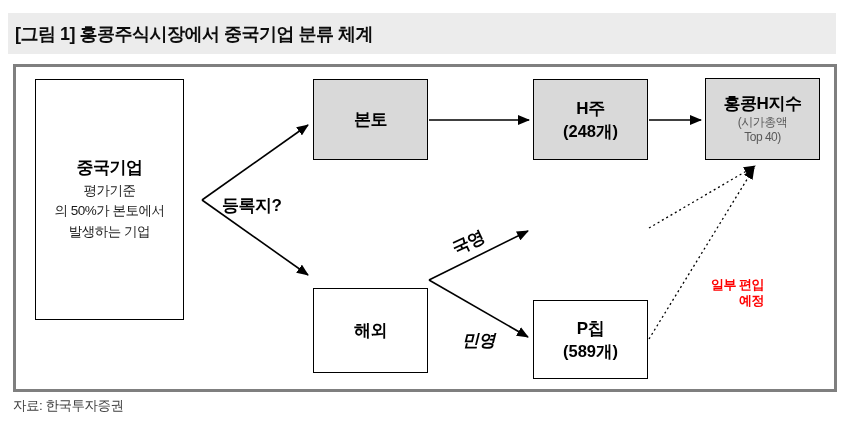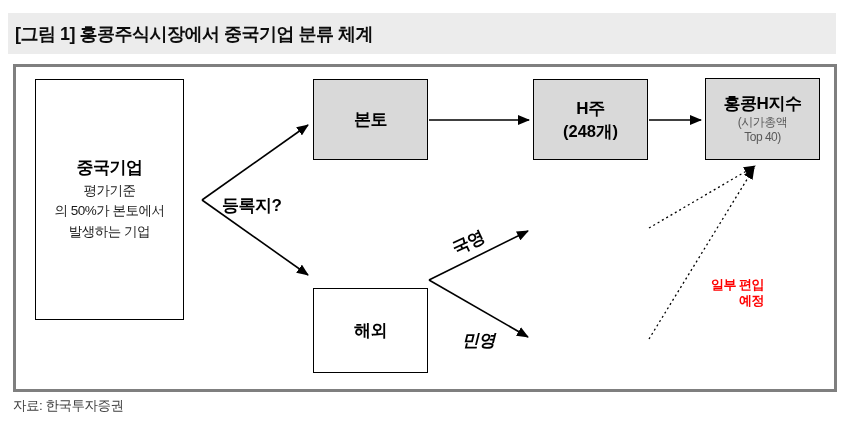--- a/index.html
+++ b/index.html
@@ -128,20 +128,24 @@
   <div class="box" style="left:313px; top:240px; width:115px; height:85px;margin-top:48px;">
     <div class="bname">해외</div>
   </div>
 
   <div class="box gray" style="left:533px; top:79px; width:115px; height:81px;">
     <div class="bname">H주</div>
     <div class="bcount">(248개)</div>
   </div>
 
 
+  <div class="box" style="left:533px; top:300px; width:115px; height:79px;">
+    <div class="bname">P칩</div>
+    <div class="bcount">(589개)</div>
+  </div>
 
   <div class="box gray" style="left:705px; top:78px; width:115px; height:82px;">
     <div class="bname">홍콩H지수</div>
     <div class="hk-sub">(시가총액</div>
     <div class="hk-sub">Top 40)</div>
   </div>
 
   <div class="lbl" style="left:222px; top:194px;">등록지?</div>
 
   <div class="lbl lbl-rotated" style="left:452px; top:231px;">국영</div>

